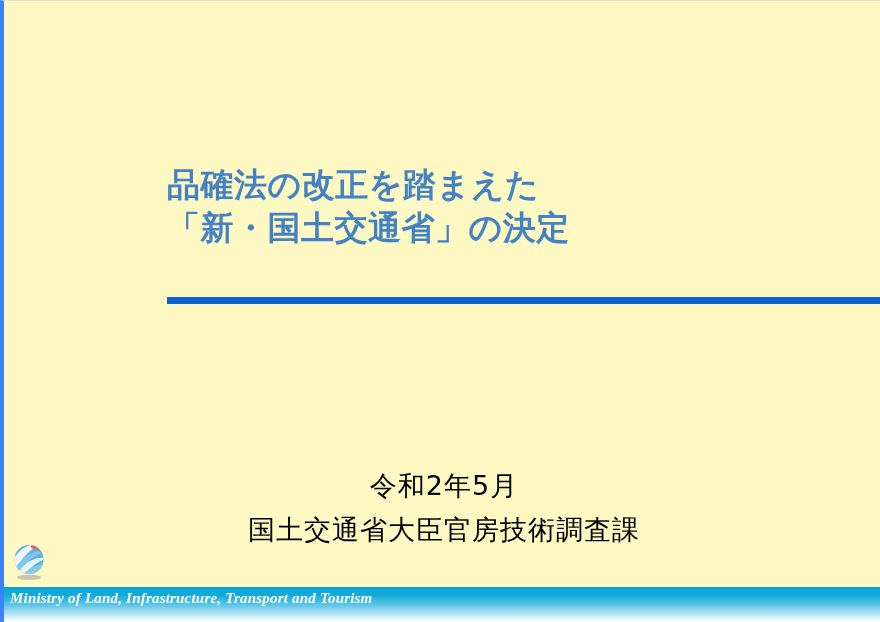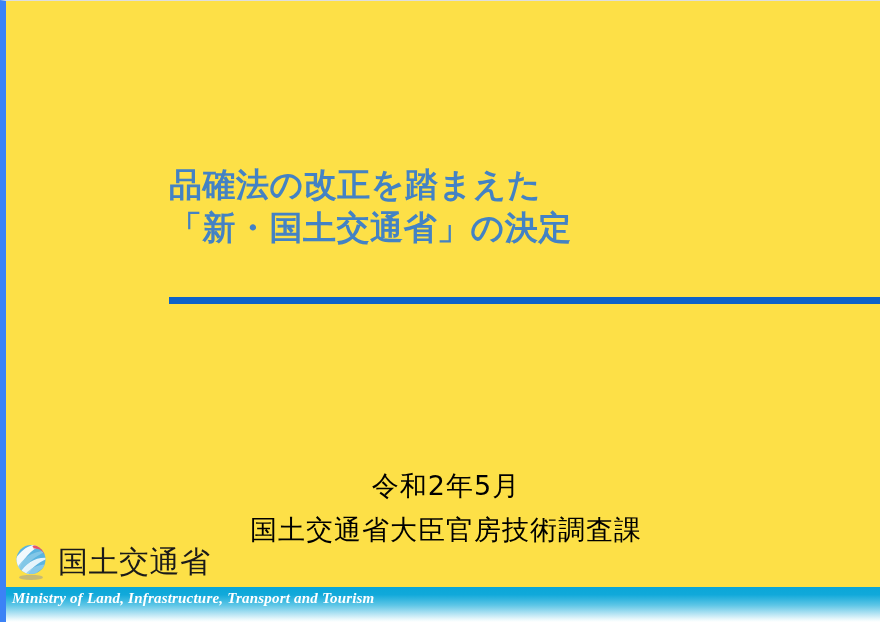--- a/index.html
+++ b/index.html
@@ -11,23 +11,23 @@
     width: 880px;
     height: 622px;
     overflow: hidden;
     font-family: "Liberation Sans", "DejaVu Sans", sans-serif;
   }
 
   .slide {
     position: relative;
     width: 880px;
     height: 622px;
-    background: #fde047;
+    background: #fef9c3;
     box-sizing: border-box;
-    border-left: 6px solid #3b82f6;
+    border-left: 4px solid #3b82f6;
     border-top: 1px solid #dedede;
     overflow: hidden;
   }
 
   
   .title-block {
     position: absolute;
     left: 163px;
     top: 162px;
     width: 716px;
@@ -164,21 +164,20 @@
           <g clip-path="url(#sphereClip)">
             <path d="M -2 30 C 4 10, 16 0, 34 2 C 20 6, 10 16, 6 32 Z" fill="#ffffff" opacity="0.92"></path>
             <path d="M 1 34 C 8 17, 20 8, 36 9 C 22 14, 13 22, 10 35 Z" fill="#86c9e8" opacity="0.9"></path>
             <path d="M 5 36 C 12 22, 23 14, 37 16 C 25 21, 17 27, 15 37 Z" fill="#ffffff" opacity="0.85"></path>
             <path d="M 10 37 C 16 27, 26 21, 38 23 C 28 27, 22 31, 21 38 Z" fill="#8fcdea" opacity="0.85"></path>
             <path d="M 22.5 3.2 C 29.5 2.2, 34.8 6.6, 34.2 12.6 C 33.4 7.6, 28.8 4.6, 22.5 5.6 C 20.4 5.9, 19.6 3.5, 22.5 3.2 Z" fill="#e8536a"></path>
             <path d="M 21.4 4.0 C 27.8 3.0, 32.6 6.8, 32.6 12.4 C 30.4 8.2, 26.6 6.0, 21.6 6.6 Z" fill="#e8536a"></path>
           </g>
         </svg>
       </span>
-      <span class="footer-jp">国土交通省</span>
     </div>
 
     <div class="footer-bar">
       <div class="footer-en">Ministry of Land, Infrastructure, Transport and Tourism</div>
     </div>
 
   </div>
 
 </div>
 

